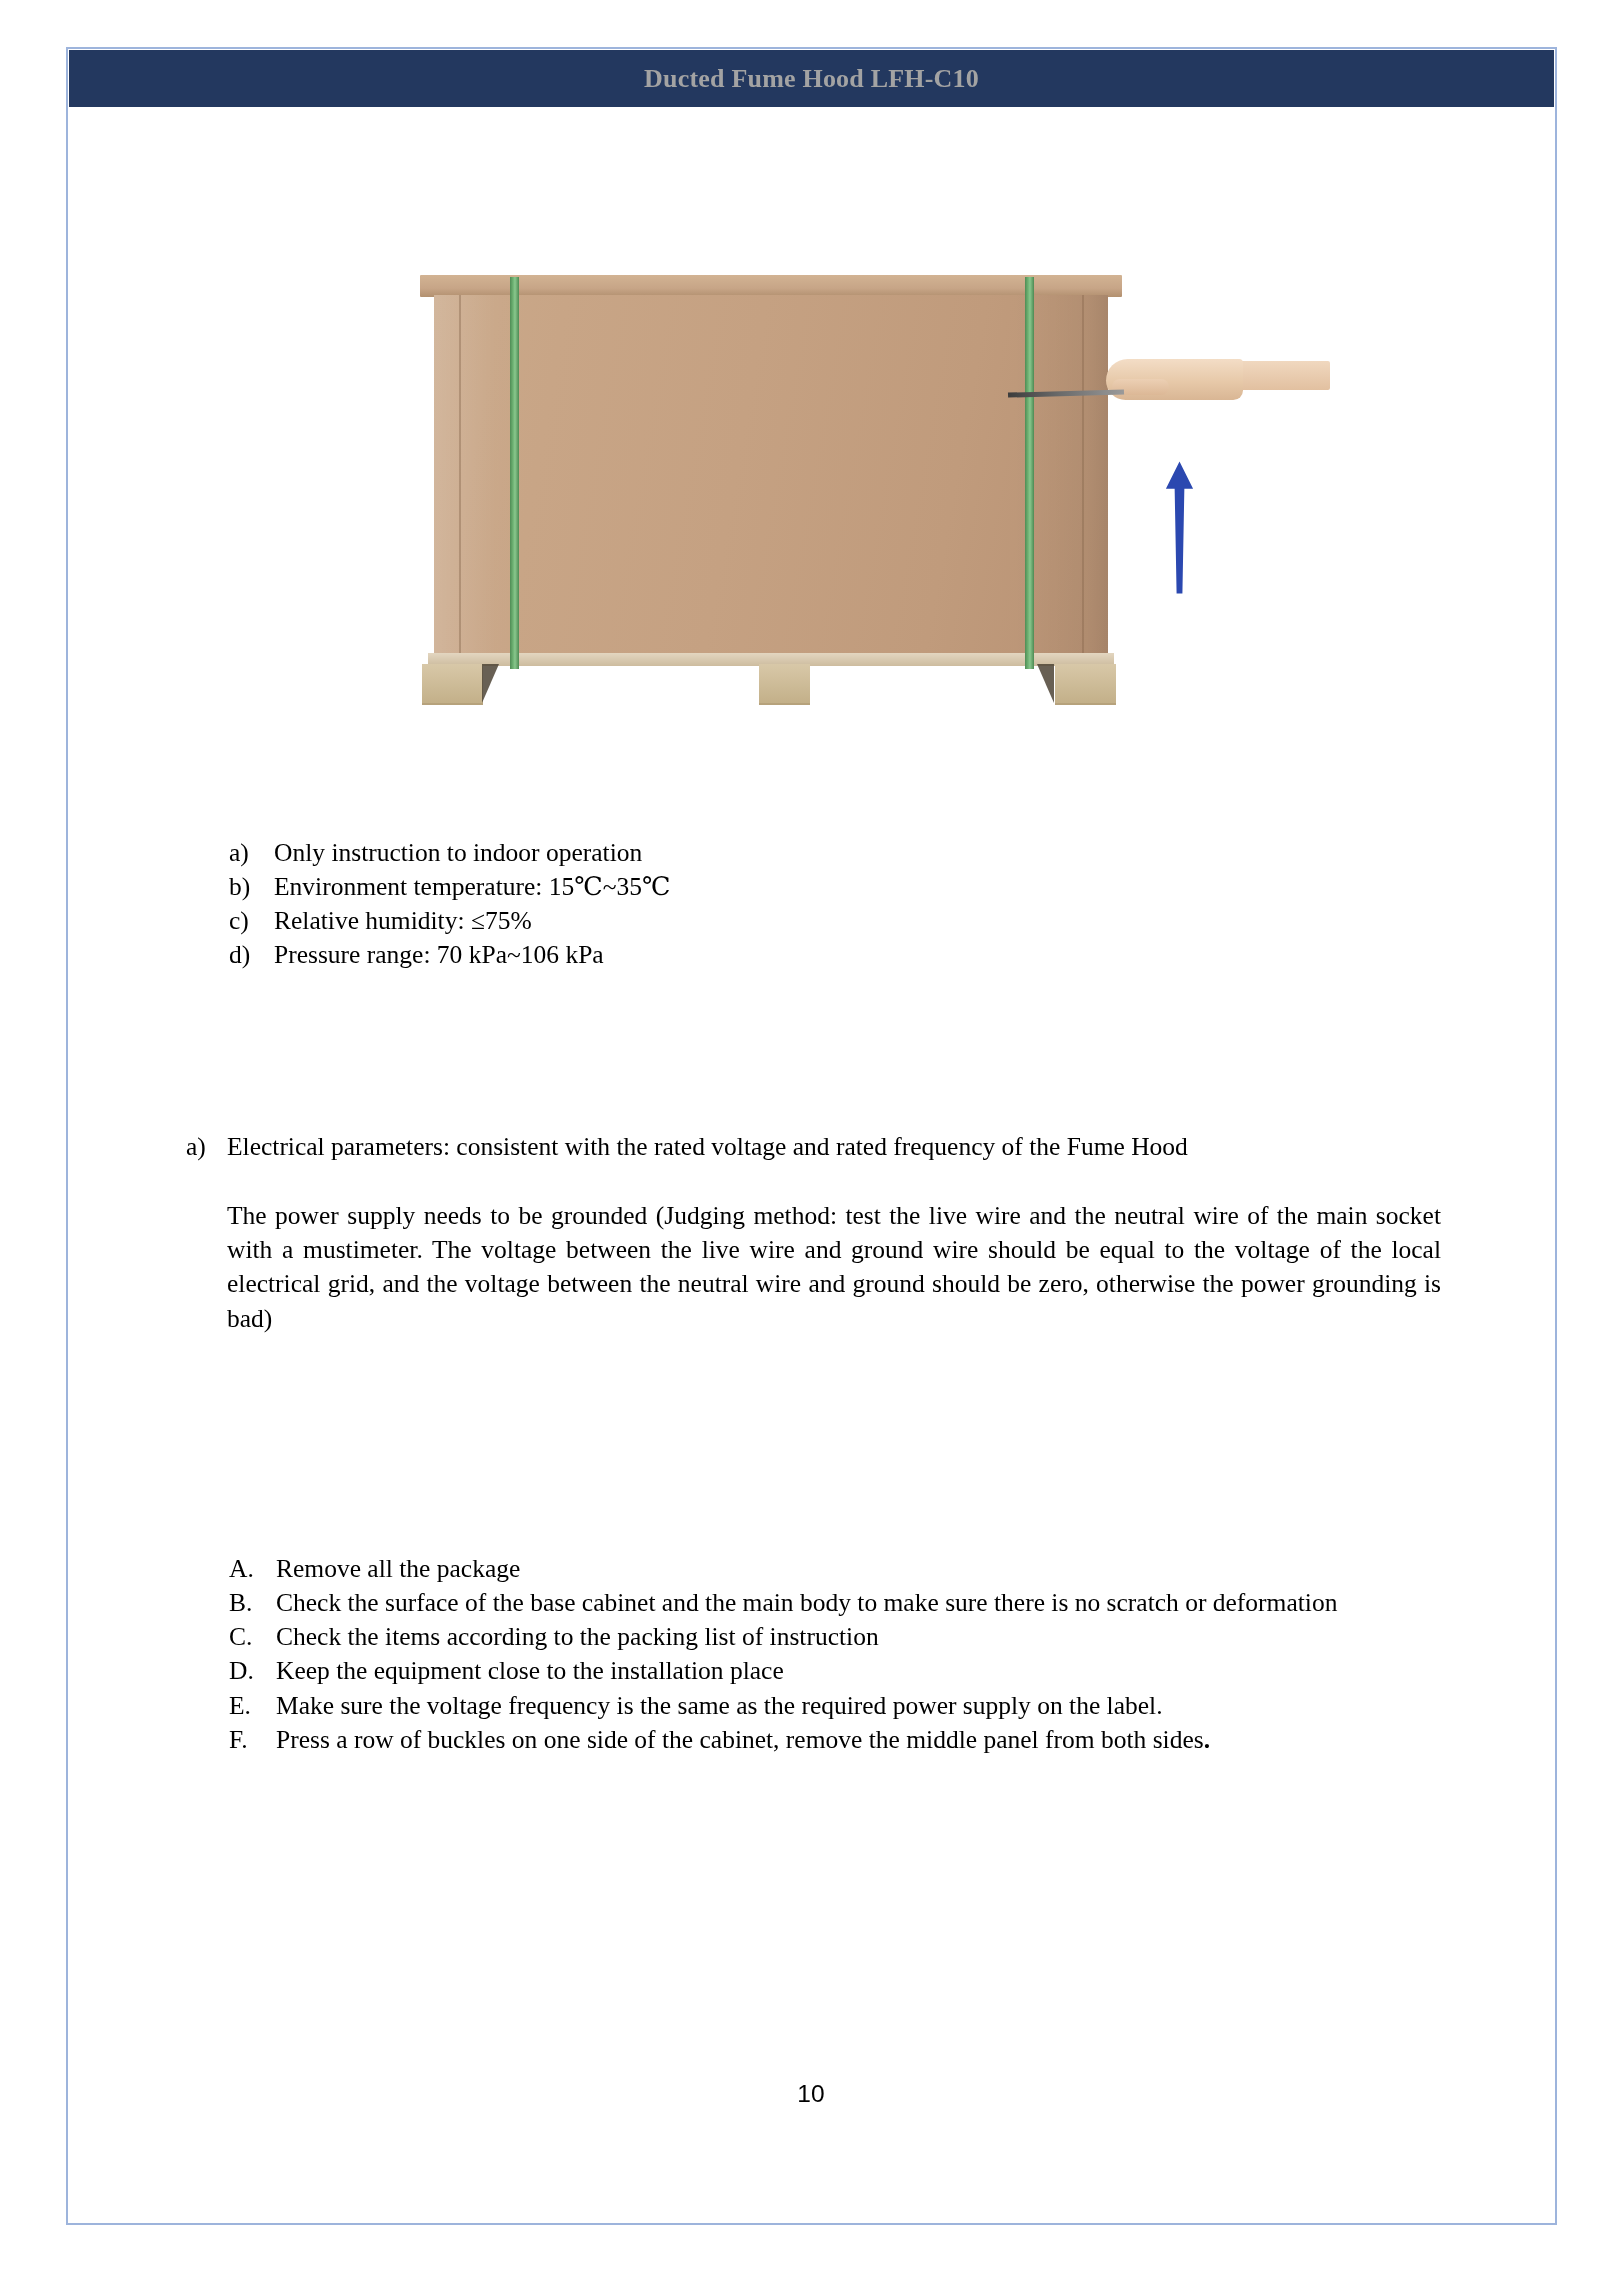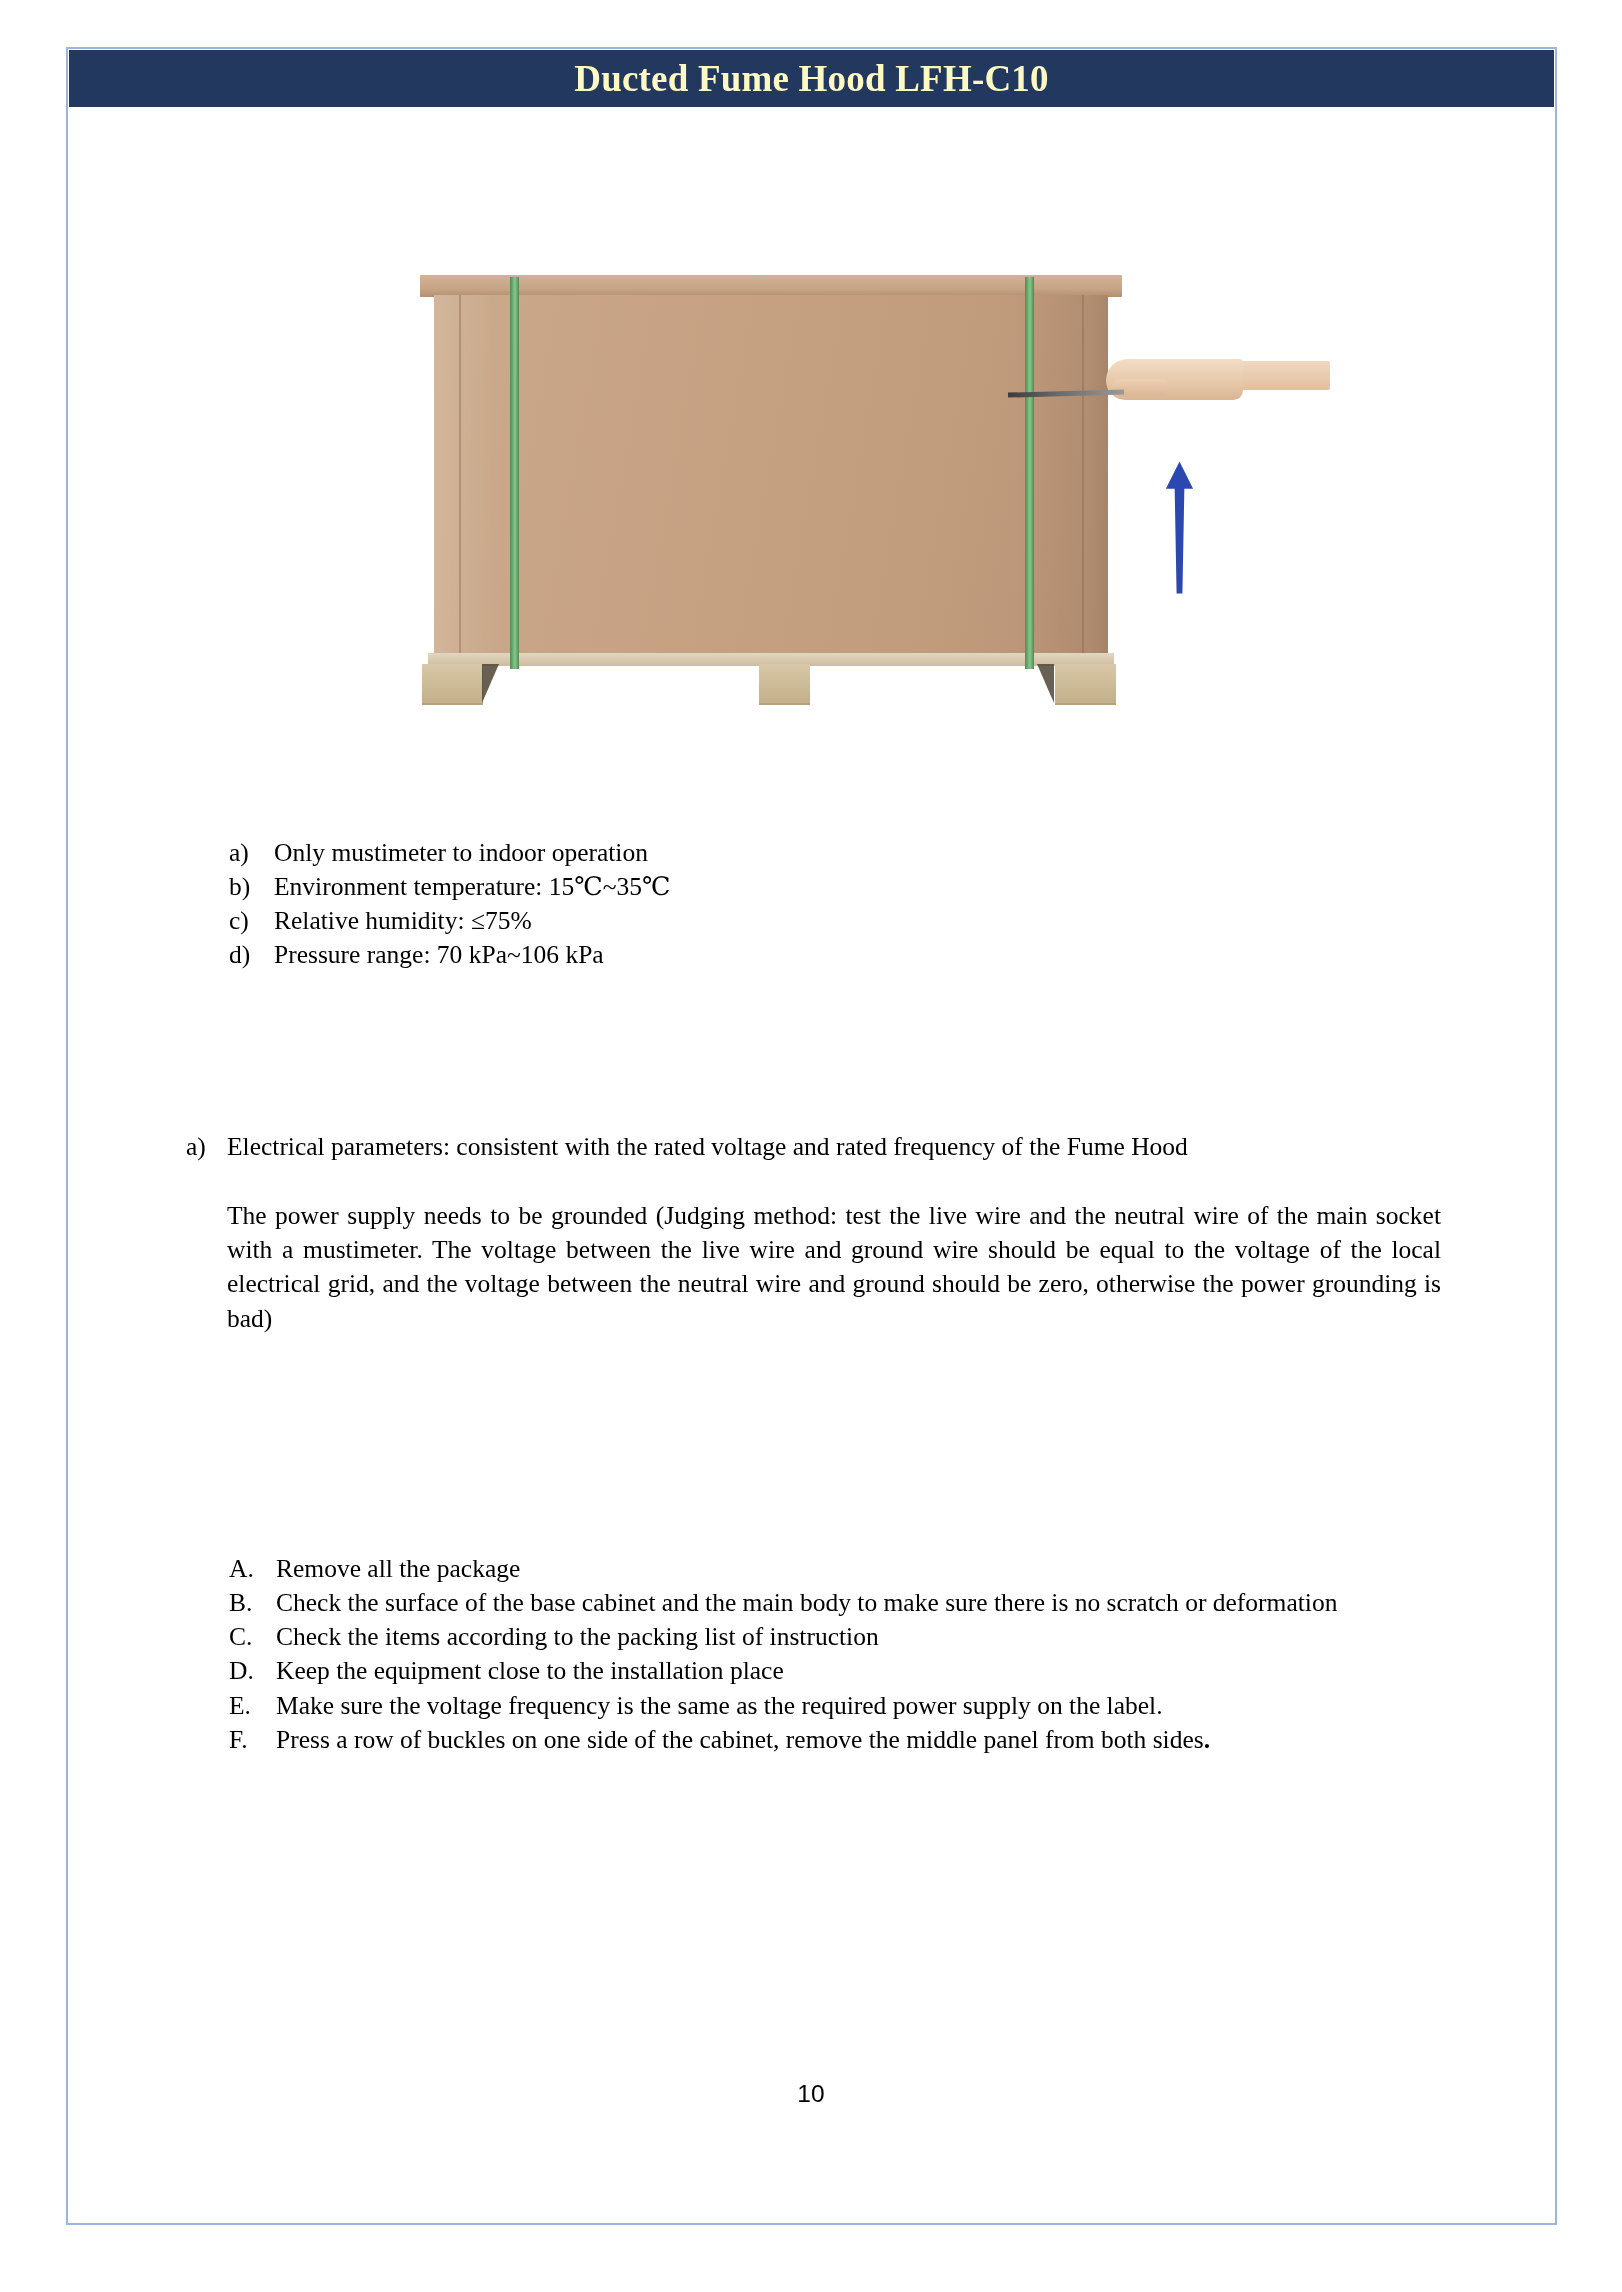--- a/index.html
+++ b/index.html
@@ -33,22 +33,22 @@
     left: 69px;
     top: 50px;
     width: 1485px;
     height: 57px;
     background: #23385F;
     display: flex;
     align-items: center;
     justify-content: center;
   }
   #header-title {
-    color: #fef9c3;
-    font-size: 37px;
+    color: #a3a3a3;
+    font-size: 26px;
     font-weight: bold;
     letter-spacing: 0.2px;
     font-family: "Liberation Serif", "DejaVu Serif", serif;
   }
 
   
   #content {
     position: absolute;
     left: 186px;
     top: 118px;
@@ -322,21 +322,21 @@
       <svg id="blue-arrow" viewBox="0 0 34 140">
         <polygon points="17,2 31,30 22,30 20,138 14,138 12,30 3,30" fill="#2B48B0"></polygon>
       </svg>
     </div>
   </div>
 
   <div id="sec13">
     <div class="lettered-list">
       <div class="li-row">
         <span class="li-marker">a)</span>
-        <span class="li-text">Only mustimeter to indoor operation</span>
+        <span class="li-text">Only instruction to indoor operation</span>
       </div>
       <div class="li-row">
         <span class="li-marker">b)</span>
         <span class="li-text">Environment temperature: 15℃~35℃</span>
       </div>
       <div class="li-row">
         <span class="li-marker">c)</span>
         <span class="li-text">Relative humidity: ≤75%</span>
       </div>
       <div class="li-row">

